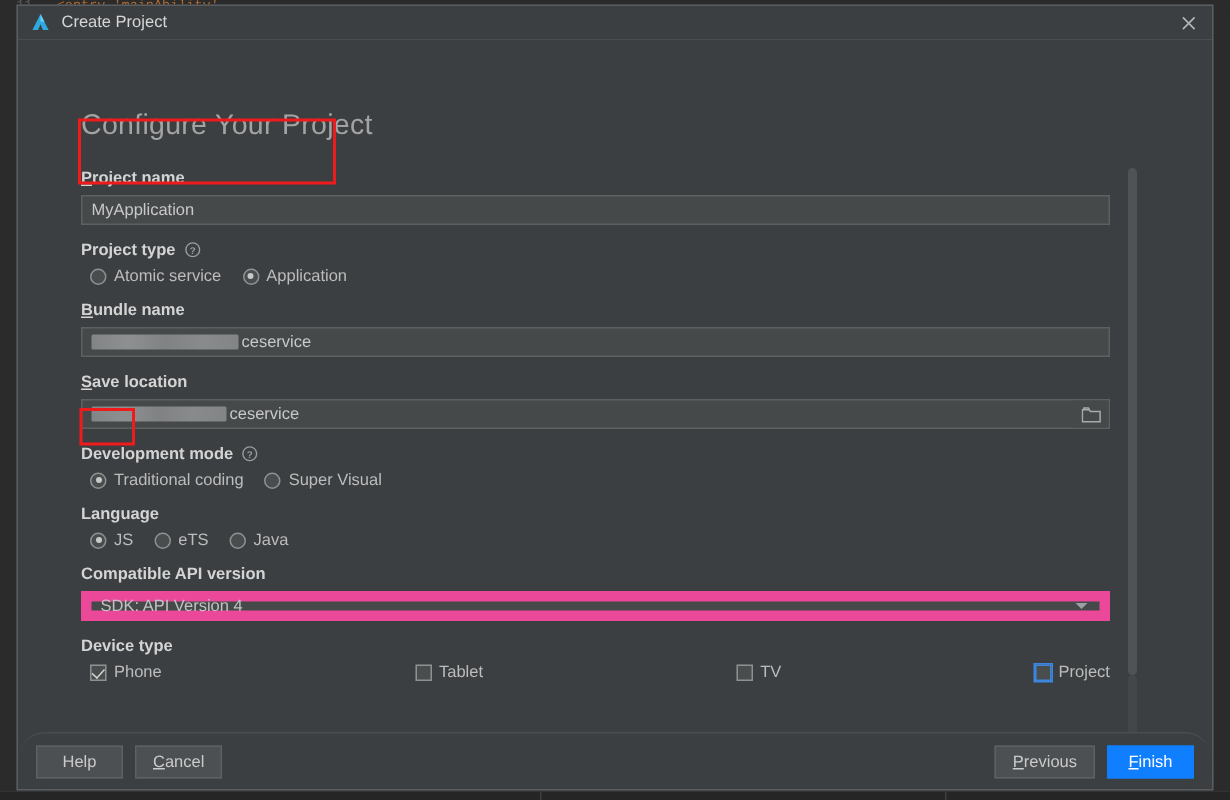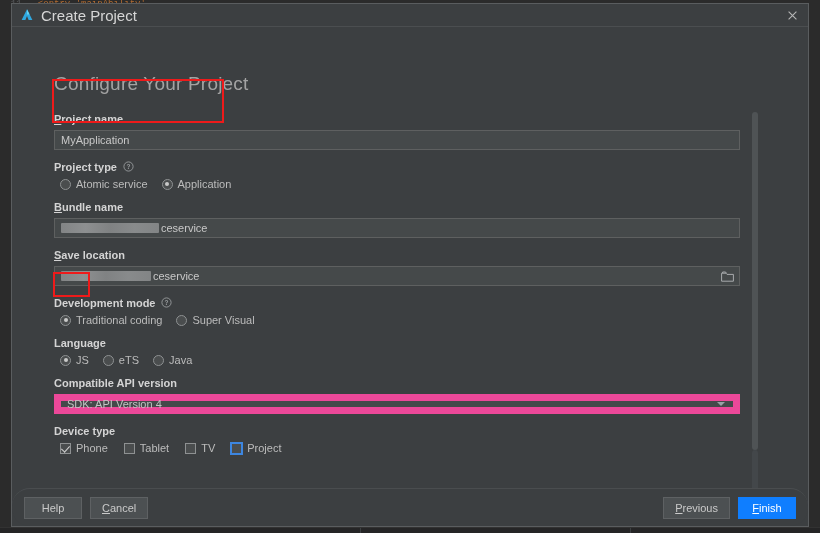--- a/index.html
+++ b/index.html
@@ -58,21 +58,21 @@
     height: 23px;
     background: #3c3f41;
     border-bottom: 1px solid #4b4e50;
     display: flex;
     align-items: center;
     padding: 0 6px 0 8px;
     flex: 0 0 auto;
   }
   .titlebar .app-icon { width: 14px; height: 14px; flex: 0 0 auto; margin-right: 7px; }
   .titlebar .title {
-    font-size: 15px;
+    font-size: 11px;
     color: #d6d6d6;
     flex: 1 1 auto;
   }
   .titlebar .close-btn {
     width: 20px; height: 18px;
     display: flex; align-items: center; justify-content: center;
     color: #b6b6b6; font-size: 13px; line-height: 1;
     cursor: pointer;
   }
 
@@ -429,21 +429,21 @@
         <div class="combo">
           <span>SDK: API Version 4</span>
           <span class="arrow"></span>
         </div>
 
         <div class="row-gap"></div>
 
         <div class="field-label">
           <span>Device type</span>
         </div>
-        <div class="opt-row" style="padding-left:6px; gap:16px;">
+        <div class="opt-row" style="padding-left:6px; gap:16px;justify-content:space-between;">
           <span class="opt">
             <span class="checkbox checked"></span>
             <span>Phone</span>
           </span>
           <span class="opt">
             <span class="checkbox"></span>
             <span>Tablet</span>
           </span>
           <span class="opt">
             <span class="checkbox"></span>

